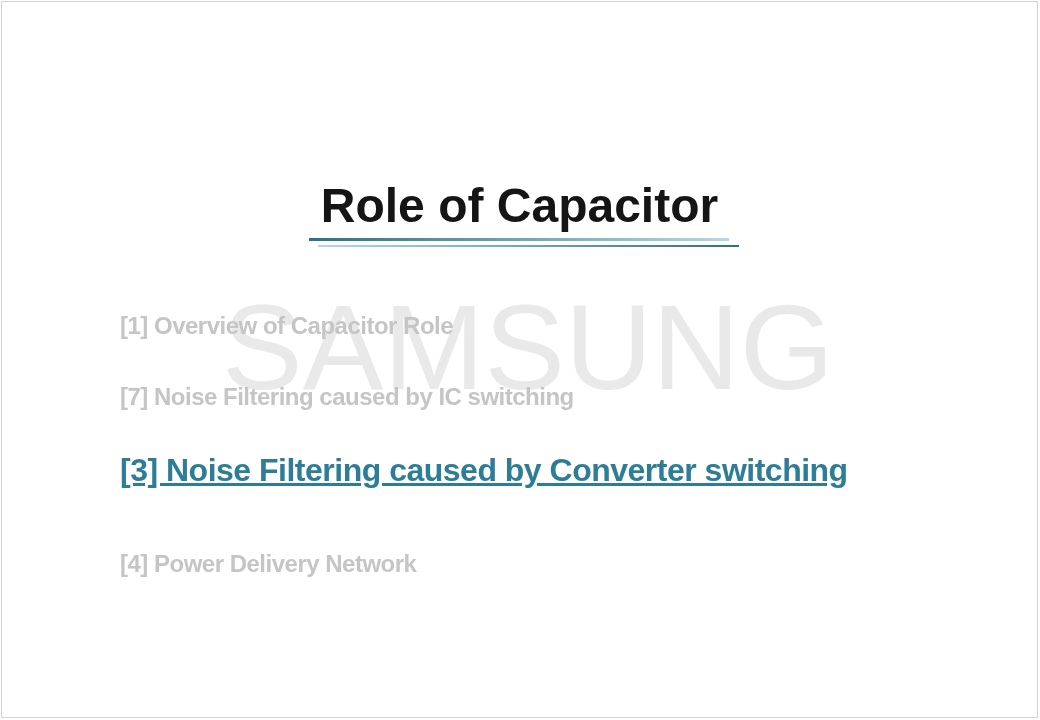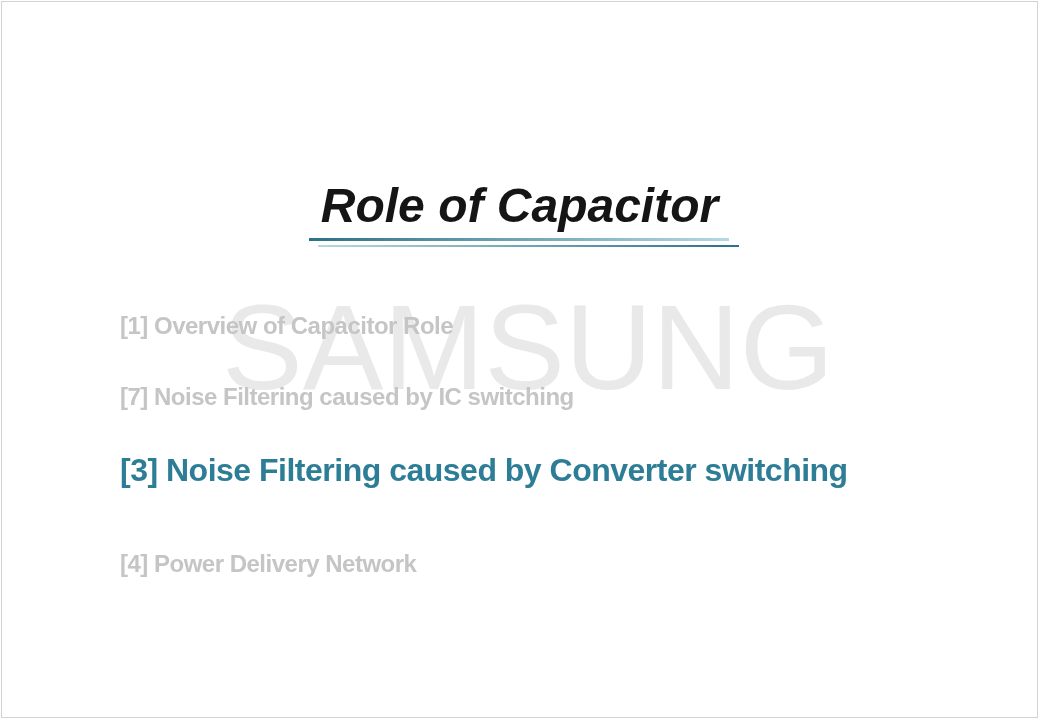--- a/index.html
+++ b/index.html
@@ -40,21 +40,20 @@
     user-select: none;
   }
   .title {
     position: absolute;
     left: 0;
     top: 176px;
     width: 100%;
     text-align: center;
     font-size: 48px;
     font-weight: bold;
-    font-style: italic;
     color: var(--title, #151515);
     letter-spacing: 0px;
     z-index: 2;
   }
   .title-rule {
     position: absolute;
     height: 2.5px;
     z-index: 2;
   }
   .title-rule.top {
@@ -85,20 +84,21 @@
     letter-spacing: -0.5px;
     color: var(--muted, #c5c5c5);
   }
   .agenda-item.pos-0 { top: 312px; }
   .agenda-item.pos-1 { top: 383px; }
   .agenda-item.pos-2 { top: 452px; }
   .agenda-item.pos-3 { top: 522px; margin-top: 28px; }
   .agenda-item.active {
     color: var(--accent, #2e7d97);
     font-size: 32px;
+    text-decoration: underline;
   }
 </style>
 </head>
 <body>
 
 <div class="stage">
   <div class="slide">
 
     <div class="watermark">SAMSUNG</div>
 

